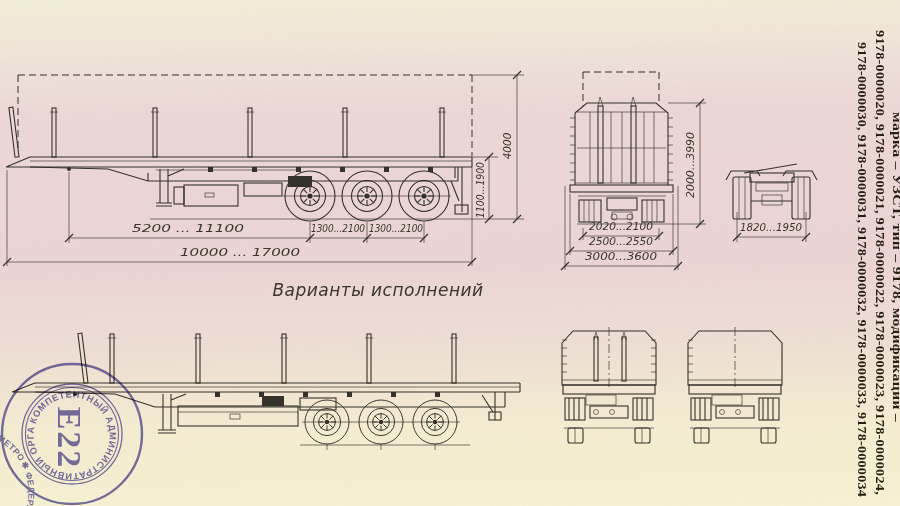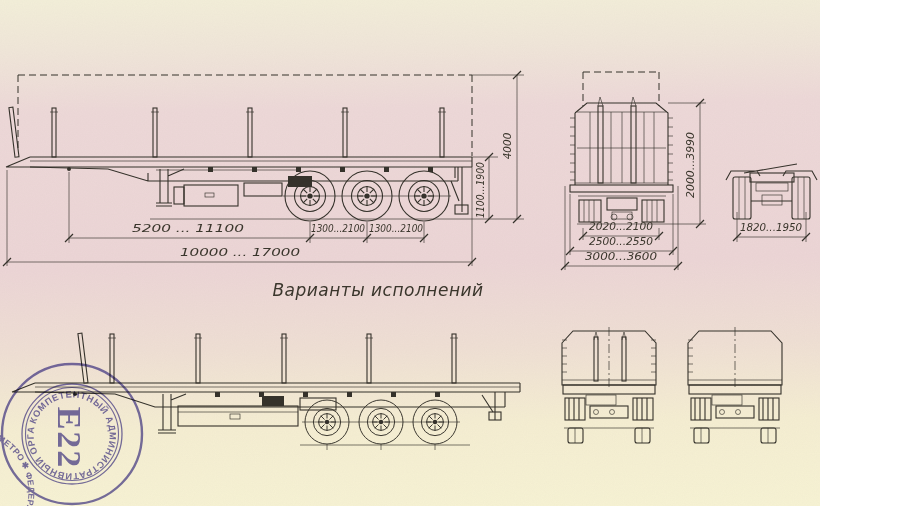--- a/index.html
+++ b/index.html
@@ -1,16 +1,16 @@
 <!DOCTYPE html>
 <html><head>
 <meta charset="utf-8">
 <style>
   html,body{margin:0;padding:0;}
-  #page{position:relative;width:820px;height:506px;overflow:hidden;
+  #page{position:relative;width:900px;height:506px;overflow:hidden;
         background:linear-gradient(179deg,#f3efd9 0%,#f0e6d9 10%,#edd8d8 22%,#ecd5d6 52%,#efdfd4 68%,#f5eed2 83%,#f7f3d4 100%);
         font-family:"DejaVu Sans",sans-serif;}
   svg{position:absolute;left:0;top:0;}
   .ink{stroke:#35322b;fill:none;stroke-width:1.1;}
   .thin{stroke-width:0.65;}
   .dash{stroke-dasharray:7 4;stroke-width:1;}
   .dadot{stroke-dasharray:9 3 2 3;stroke-width:0.7;}
   .fillink{fill:#35322b;stroke:none;}
   .tick{stroke:#35322b;stroke-width:1.2;}
   .dim{font:italic 11px "DejaVu Sans",sans-serif;fill:#3a362c;}

